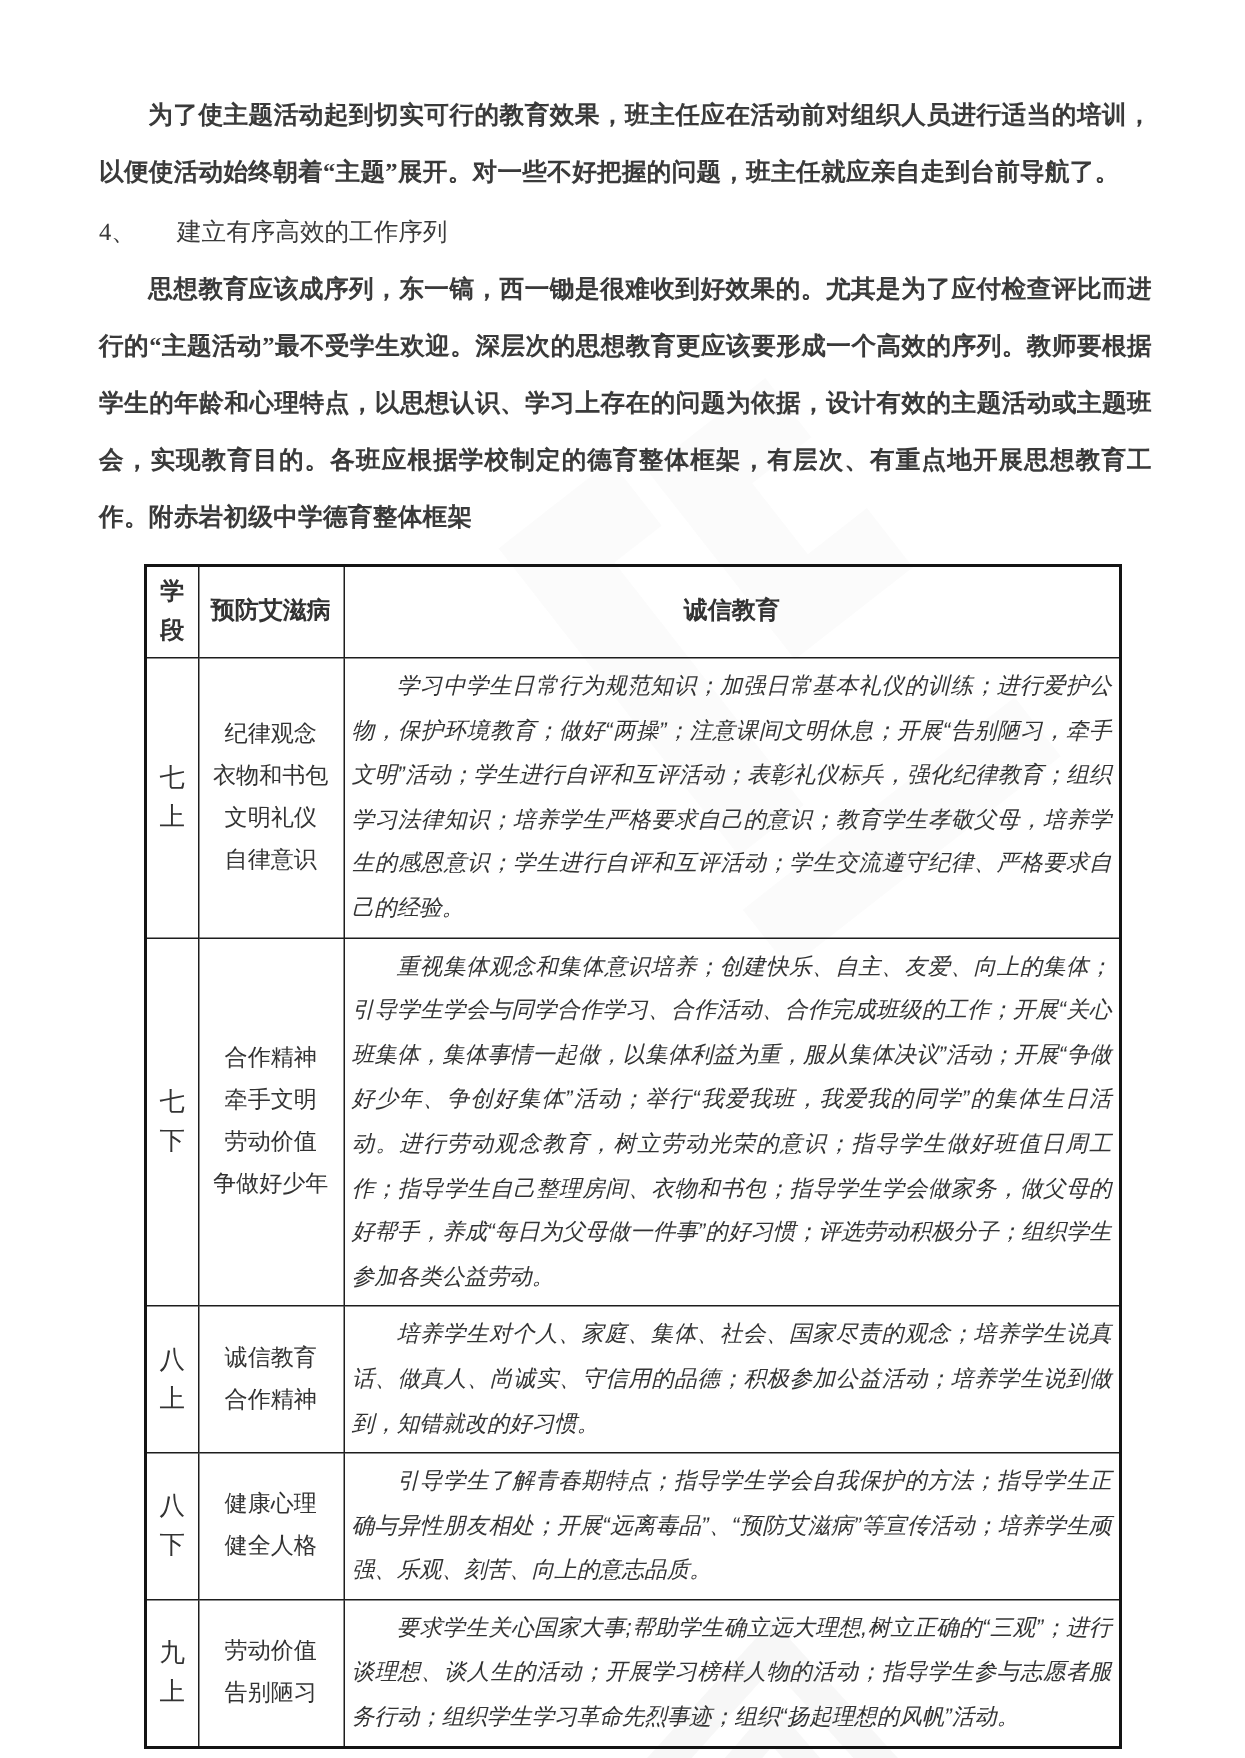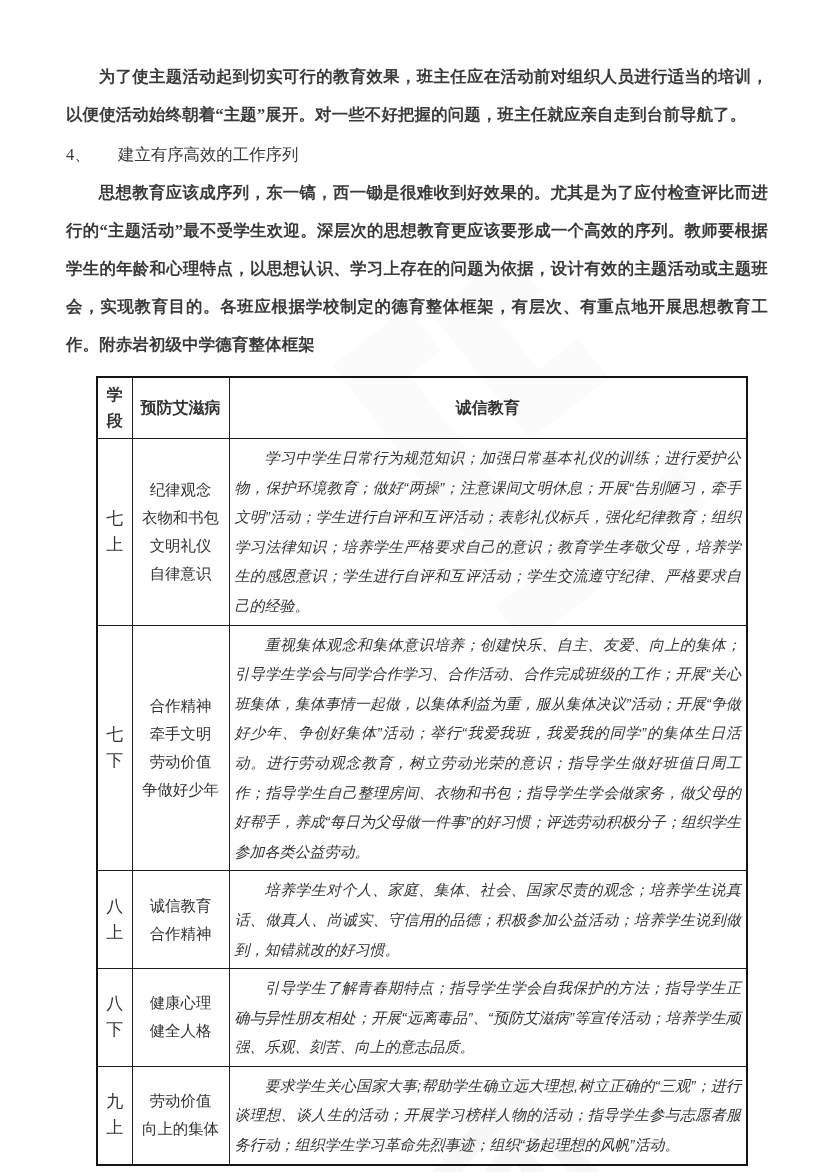--- a/index.html
+++ b/index.html
@@ -245,21 +245,21 @@
           <td class="detail">引导学生了解青春期特点；指导学生学会自我保护的方法；指导学生正确与异性朋友相处；开展“远离毒品”、“预防艾滋病”等宣传活动；培养学生顽强、乐观、刻苦、向上的意志品质。</td>
         </tr>
 
         <tr>
           <td class="stage">
             <span class="stage-line">九</span>
             <span class="stage-line">上</span>
           </td>
           <td class="theme">
             <span class="stage-line">劳动价值</span>
-            <span class="stage-line">向上的集体</span>
+            <span class="stage-line">告别陋习</span>
           </td>
           <td class="detail">要求学生关心国家大事;帮助学生确立远大理想,树立正确的“三观”；进行谈理想、谈人生的活动；开展学习榜样人物的活动；指导学生参与志愿者服务行动；组织学生学习革命先烈事迹；组织“扬起理想的风帆”活动。</td>
         </tr>
 
       </tbody>
     </table>
 
   </div>
 </div>
 

